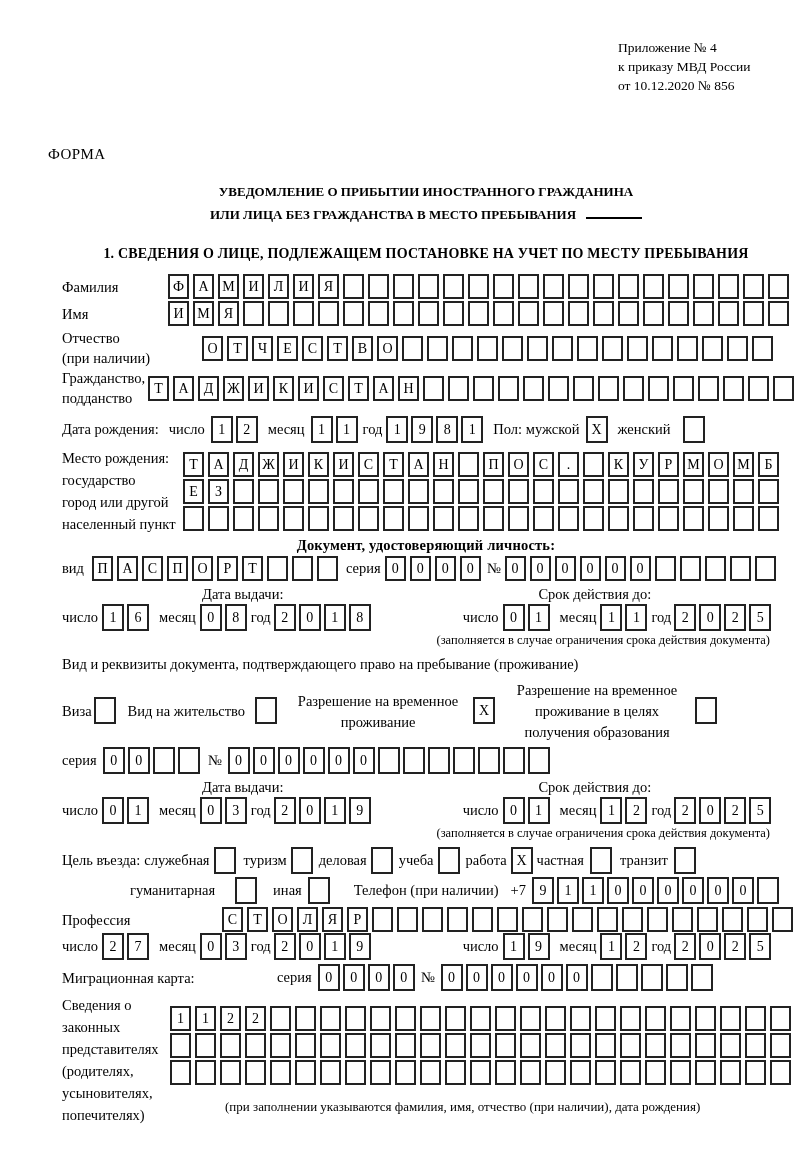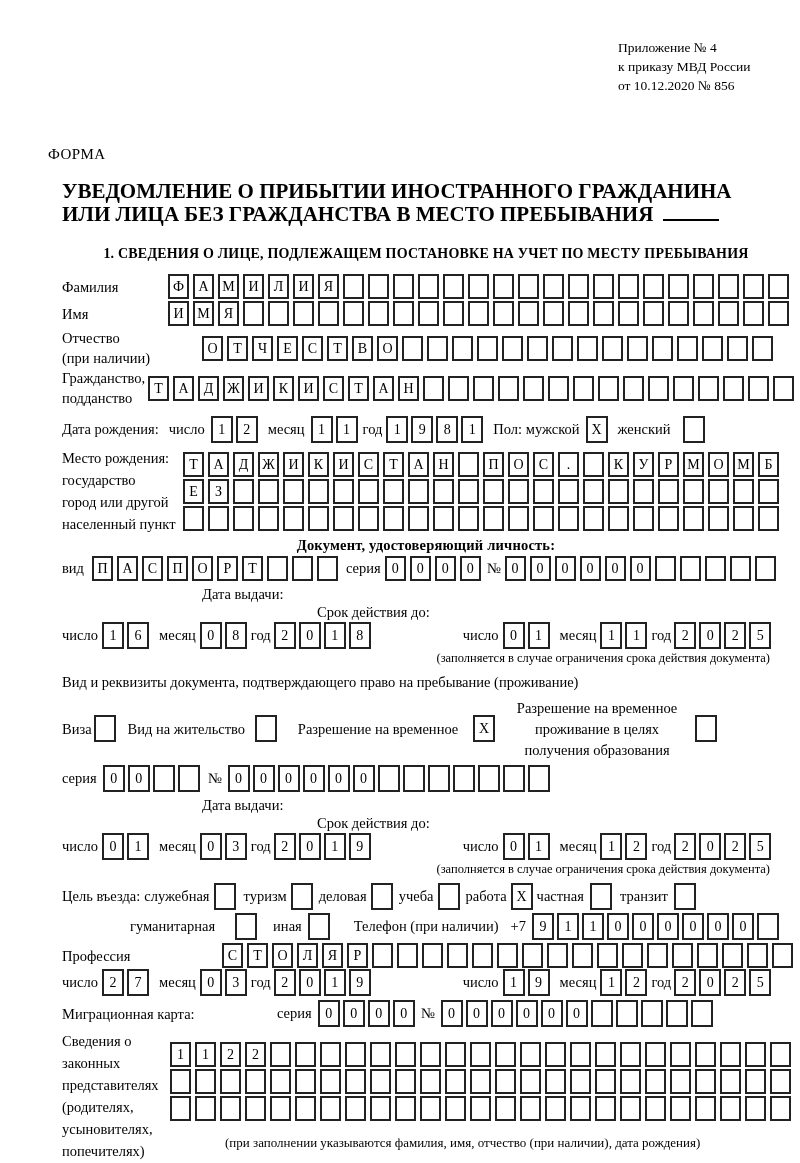--- a/index.html
+++ b/index.html
@@ -10,42 +10,42 @@
     font-family:"Liberation Serif","DejaVu Serif",serif;
     font-size:14.5px;
     position:relative; overflow:hidden;
   }
   .page { position:relative; width:800px; height:1163px; padding:0 10px 0 62px; }
 
   .appendix { position:absolute; left:618px; top:38px; font-size:13.5px; line-height:19px; }
   .appendix .ed { margin-top:6px; font-size:12.8px; line-height:18px; }
   .forma { position:absolute; top:146px; left:0; width:766px; text-align:left; font-weight:normal; font-size:15px; letter-spacing:.4px;padding-left:48px; }
 
-  .title { padding-top:180px; font-weight:bold; font-size:21px; line-height:23px; }
+  .title { padding-top:180px; text-align:center; font-weight:bold; font-size:13px; line-height:23px; }
   .uline { display:inline-block; width:56px; border-bottom:2px solid #000; margin-left:10px; }
   .sect { margin-top:20px; text-align:center; font-weight:bold; font-size:14px; letter-spacing:.2px; white-space:nowrap; }
 
   .row { display:flex; align-items:center; margin-top:2px; }
   .row.top { align-items:center; }
   .lbl { flex:0 0 auto; line-height:20px; }
   .cellrow { display:inline-flex; gap:4px; flex:0 0 auto; }
   .cell {
     flex:0 0 auto; width:21px; height:25px;
     border:2px solid #222; text-align:center;
     line-height:21px; font-size:14px; background:#fff;
   }
   .boxes { gap:3px; }
   .boxes .cell { width:22px; height:27px; line-height:23px; }
   .cbox {
     display:inline-block; flex:0 0 auto; width:22px; height:27px;
     border:2px solid #222; text-align:center; line-height:23px; font-size:14px;
   }
   .t { flex:0 0 auto; }
   .stack { display:flex; flex-direction:column; gap:2px; }
-  .pairlabels { display:flex; margin-top:4px; line-height:18px;flex-direction:column; }
+  .pairlabels { display:flex; margin-top:4px; line-height:18px; }
   .daterow { display:flex; align-items:center; margin-top:1px; }
   .dgroup { display:inline-flex; align-items:center; }
   .footnote { font-size:12.5px; margin-top:1px; text-align:right; padding-right:20px; line-height:16px; }
   .intro { margin-top:5px; line-height:22px; }
   .optcol { text-align:center; line-height:21px; }
   .repfoot { font-size:13px; margin-top:12px; padding-left:55px; line-height:16px; }
 </style>
 </head>
 <body>
 
@@ -396,20 +396,21 @@
 
   <div class="intro">Вид и реквизиты документа, подтверждающего право на пребывание (проживание)</div>
 
   <div class="row top" style="margin-top:2px">
     <span class="t" style="margin:3px 2px 0 0">Виза</span>
     <span class="cbox"></span>
     <span class="t" style="margin:3px 10px 0 12px">Вид на жительство</span>
     <span class="cbox"></span>
     <span class="optcol" style="width:178px; margin:3px 6px 0 12px">
       <div>Разрешение на временное</div>
+      <div>проживание</div>
     </span>
     <span class="cbox">X</span>
     <span class="optcol" style="width:180px; margin:3px 8px 0 12px">
       <div>Разрешение на временное</div>
       <div>проживание в целях</div>
       <div>получения образования</div>
     </span>
     <span class="cbox"></span>
   </div>
 

